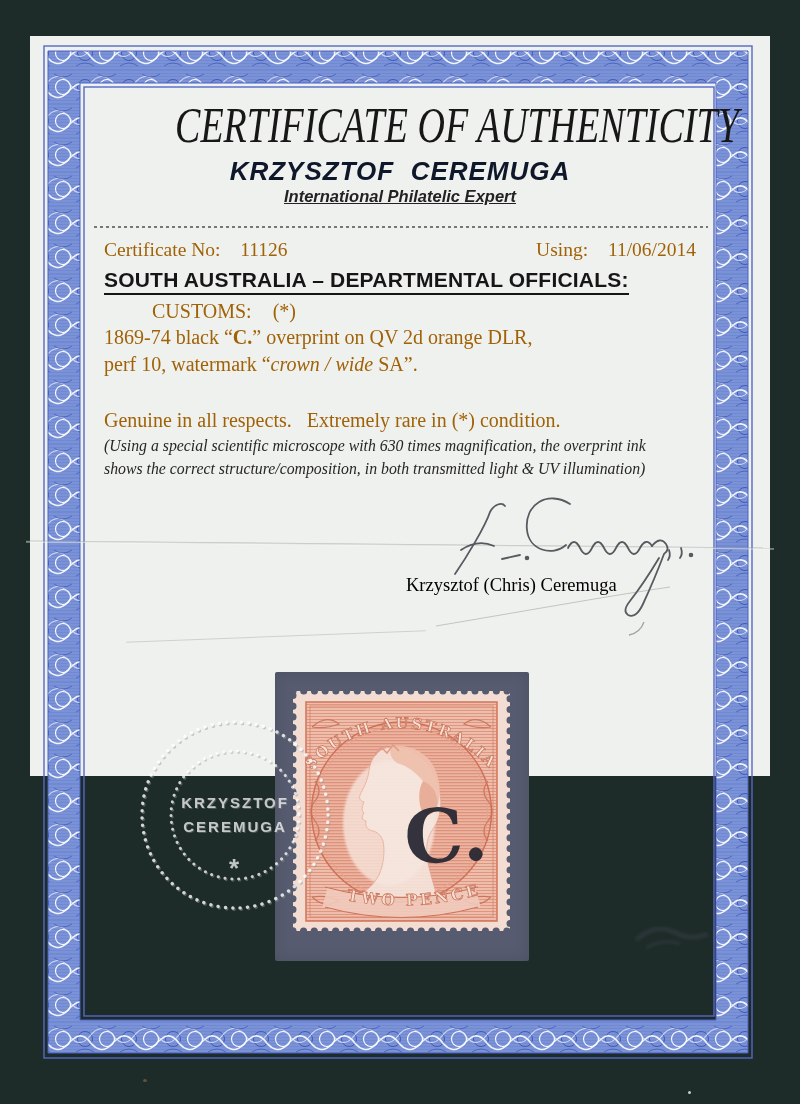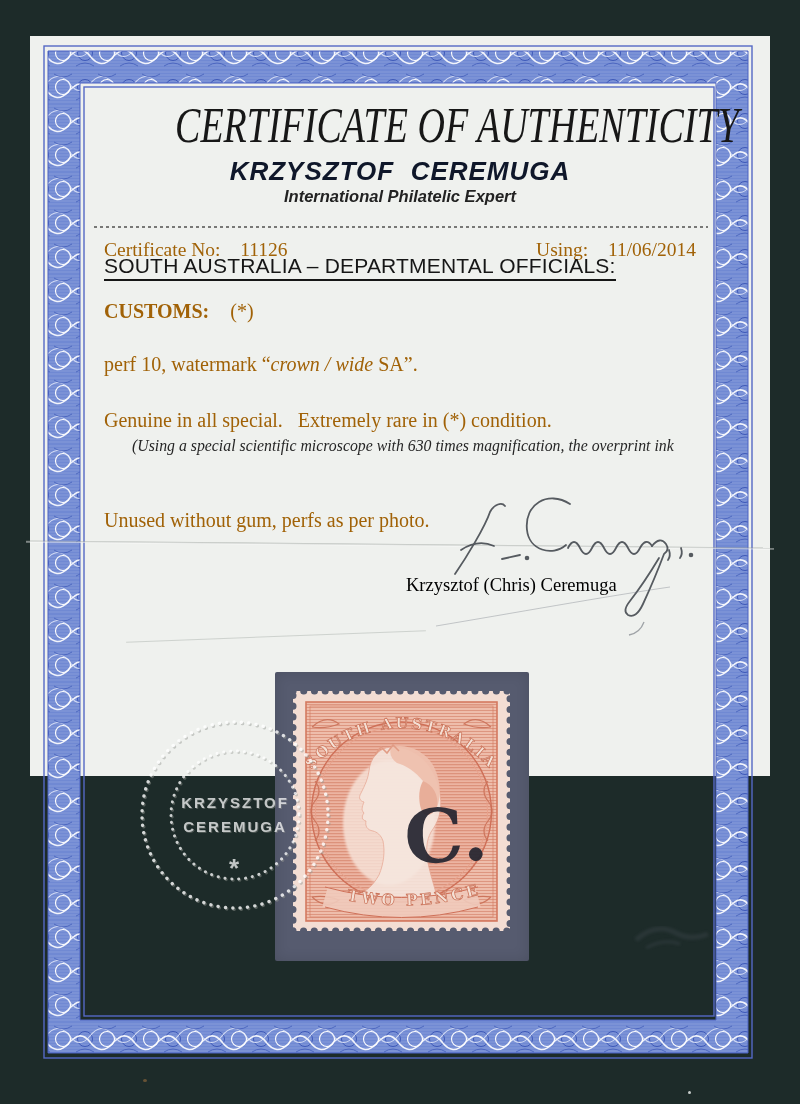--- a/index.html
+++ b/index.html
@@ -22,41 +22,41 @@
   .title{
     top:60px;font:italic 50px "Liberation Serif", serif;
     transform:scaleX(.76);transform-origin:50% 50%;
     letter-spacing:0;color:#171717;white-space:nowrap;
   }
   .expert-name{
     top:120px;font:italic bold 26px "Liberation Sans", sans-serif;
     letter-spacing:1px;white-space:pre;color:#0f172a;
   }
   .expert-sub{
-    top:151px;font:italic bold 16.5px "Liberation Sans", sans-serif;color:#222;
+    top:151px;font:italic bold 16.5px "Liberation Sans", sans-serif;color:#222;text-decoration:underline;
   }
   .dashes{
     top:190px;left:64px;width:614px;height:2px;z-index:2;opacity:.75;
     background:repeating-linear-gradient(90deg,#50504e 0 3px,transparent 3px 6px);
   }
   .meta{top:203px;font-size:19.5px;display:flex;justify-content:space-between;}
   .meta .gap{display:inline-block;width:10px;}
-  .heading{top:218px;font-family:"Liberation Sans",sans-serif;font-weight:normal;font-size:21px;letter-spacing:.2px;color:#161616;}
+  .heading{top:232px;font-family:"Liberation Sans",sans-serif;font-weight:bold;font-size:21px;letter-spacing:.2px;color:#161616;}
   .heading .u{display:inline-block;border-bottom:2.5px solid #161616;padding-bottom:1px;}
   .customs{top:264px;font-size:20px;}
-  .customs .cat{font-weight:bold;}
+  .customs .cat{font-weight:normal;margin-left:48px;}
   .customs .grade{margin-left:16px;}
   .body20{font-size:20px;}
   .desc1{top:290px;}
   .desc2{top:317px;}
   .subhead{font-family:"Liberation Sans",sans-serif;font-weight:bold;font-style:italic;font-size:20px;color:#1a1a1a;}
   .result-h{top:347px;}
   .result-t{top:373px;white-space:pre;}
   .note{font-style:italic;font-size:15.8px;color:#262626;}
-  .note1{top:401px;margin-left:28px;}
+  .note1{top:401px;}
   .note2{top:424px;}
   .cond-h{top:448px;}
   .cond-t{top:473px;}
   .printed-name{top:539px;left:376px;width:280px;text-align:left;font-size:18.5px;z-index:3;}
   
   .crease1{
     top:508px;left:-4px;width:748px;height:2px;z-index:1;
     background:linear-gradient(to bottom,rgba(120,128,122,.42),rgba(255,255,255,.65));
     transform:rotate(.55deg);
   }
@@ -122,28 +122,31 @@
       </span>
     </div>
 
     <div class="tline heading">
       <span class="u">SOUTH AUSTRALIA – DEPARTMENTAL OFFICIALS:</span>
     </div>
     <div class="tline customs">
       <span class="cat">CUSTOMS:</span>
       <span class="grade">(*)</span>
     </div>
+    <div class="tline body20 desc1">
+      <span>1869-74 black “</span><b>C.</b><span>” overprint on QV 2d orange DLR,</span>
+    </div>
     <div class="tline body20 desc2">
       <span>perf 10, watermark “</span><i>crown / wide</i><span> SA”.</span>
     </div>
 
-    <div class="tline body20 result-t">Genuine in all special.   Extremely rare in (*) condition.</div>
+    <div class="tline body20 result-t">Genuine in all respects.   Extremely rare in (*) condition.</div>
     <div class="tline note note1">(Using a special scientific microscope with 630 times magnification, the overprint ink</div>
-
-    <div class="tline body20 cond-t">Unused without gum, perfs as per photo.</div>
+    <div class="tline note note2">shows the correct structure/composition, in both transmitted light &amp; UV illumination)</div>
+
 
     <div class="abs crease1"></div>
     <div class="abs crease2"></div>
 
     <div class="abs printed-name">Krzysztof (Chris) Ceremuga</div>
 
     <svg class="abs sig-svg" width="290" height="160" viewBox="0 0 290 160">
       <g fill="none" stroke="#3c4148" stroke-width="1.8" stroke-linecap="round" opacity=".85">
         <path d="M62 20 C66 12 74 10 77 14 M62 20 C57 35 38 66 27 82"></path>
         <path d="M33 58 C45 50 57 50 66 54"></path>

